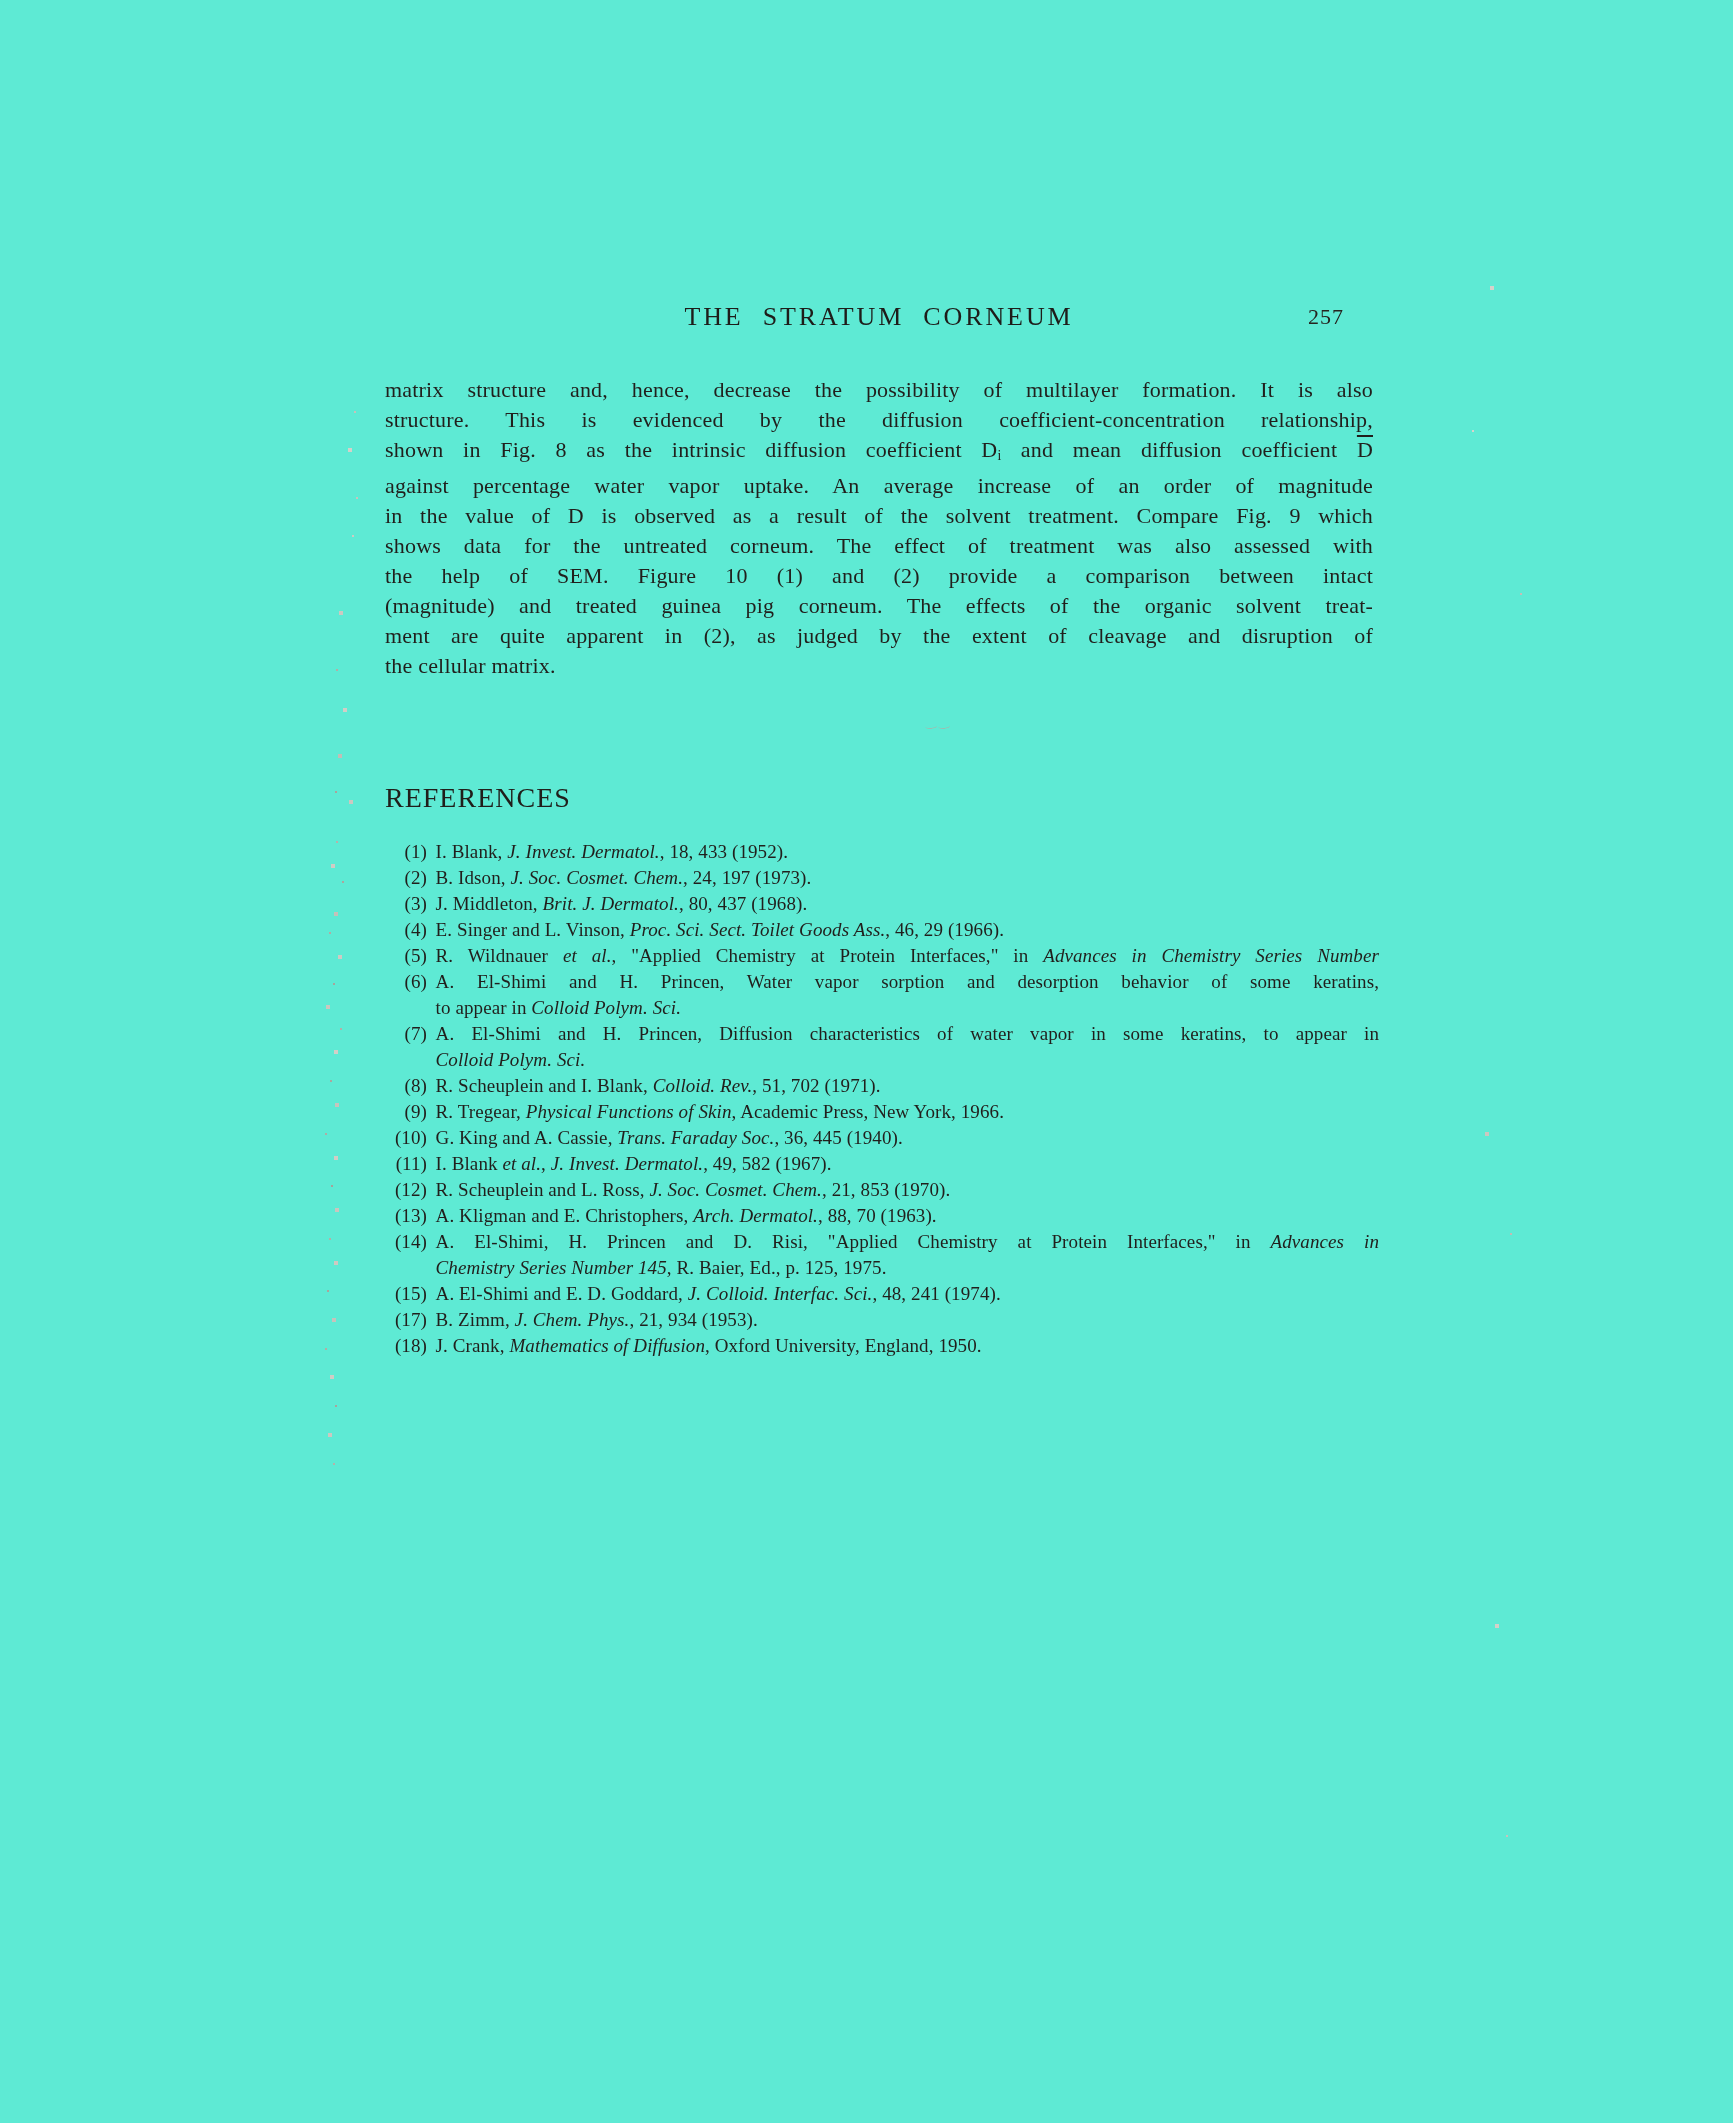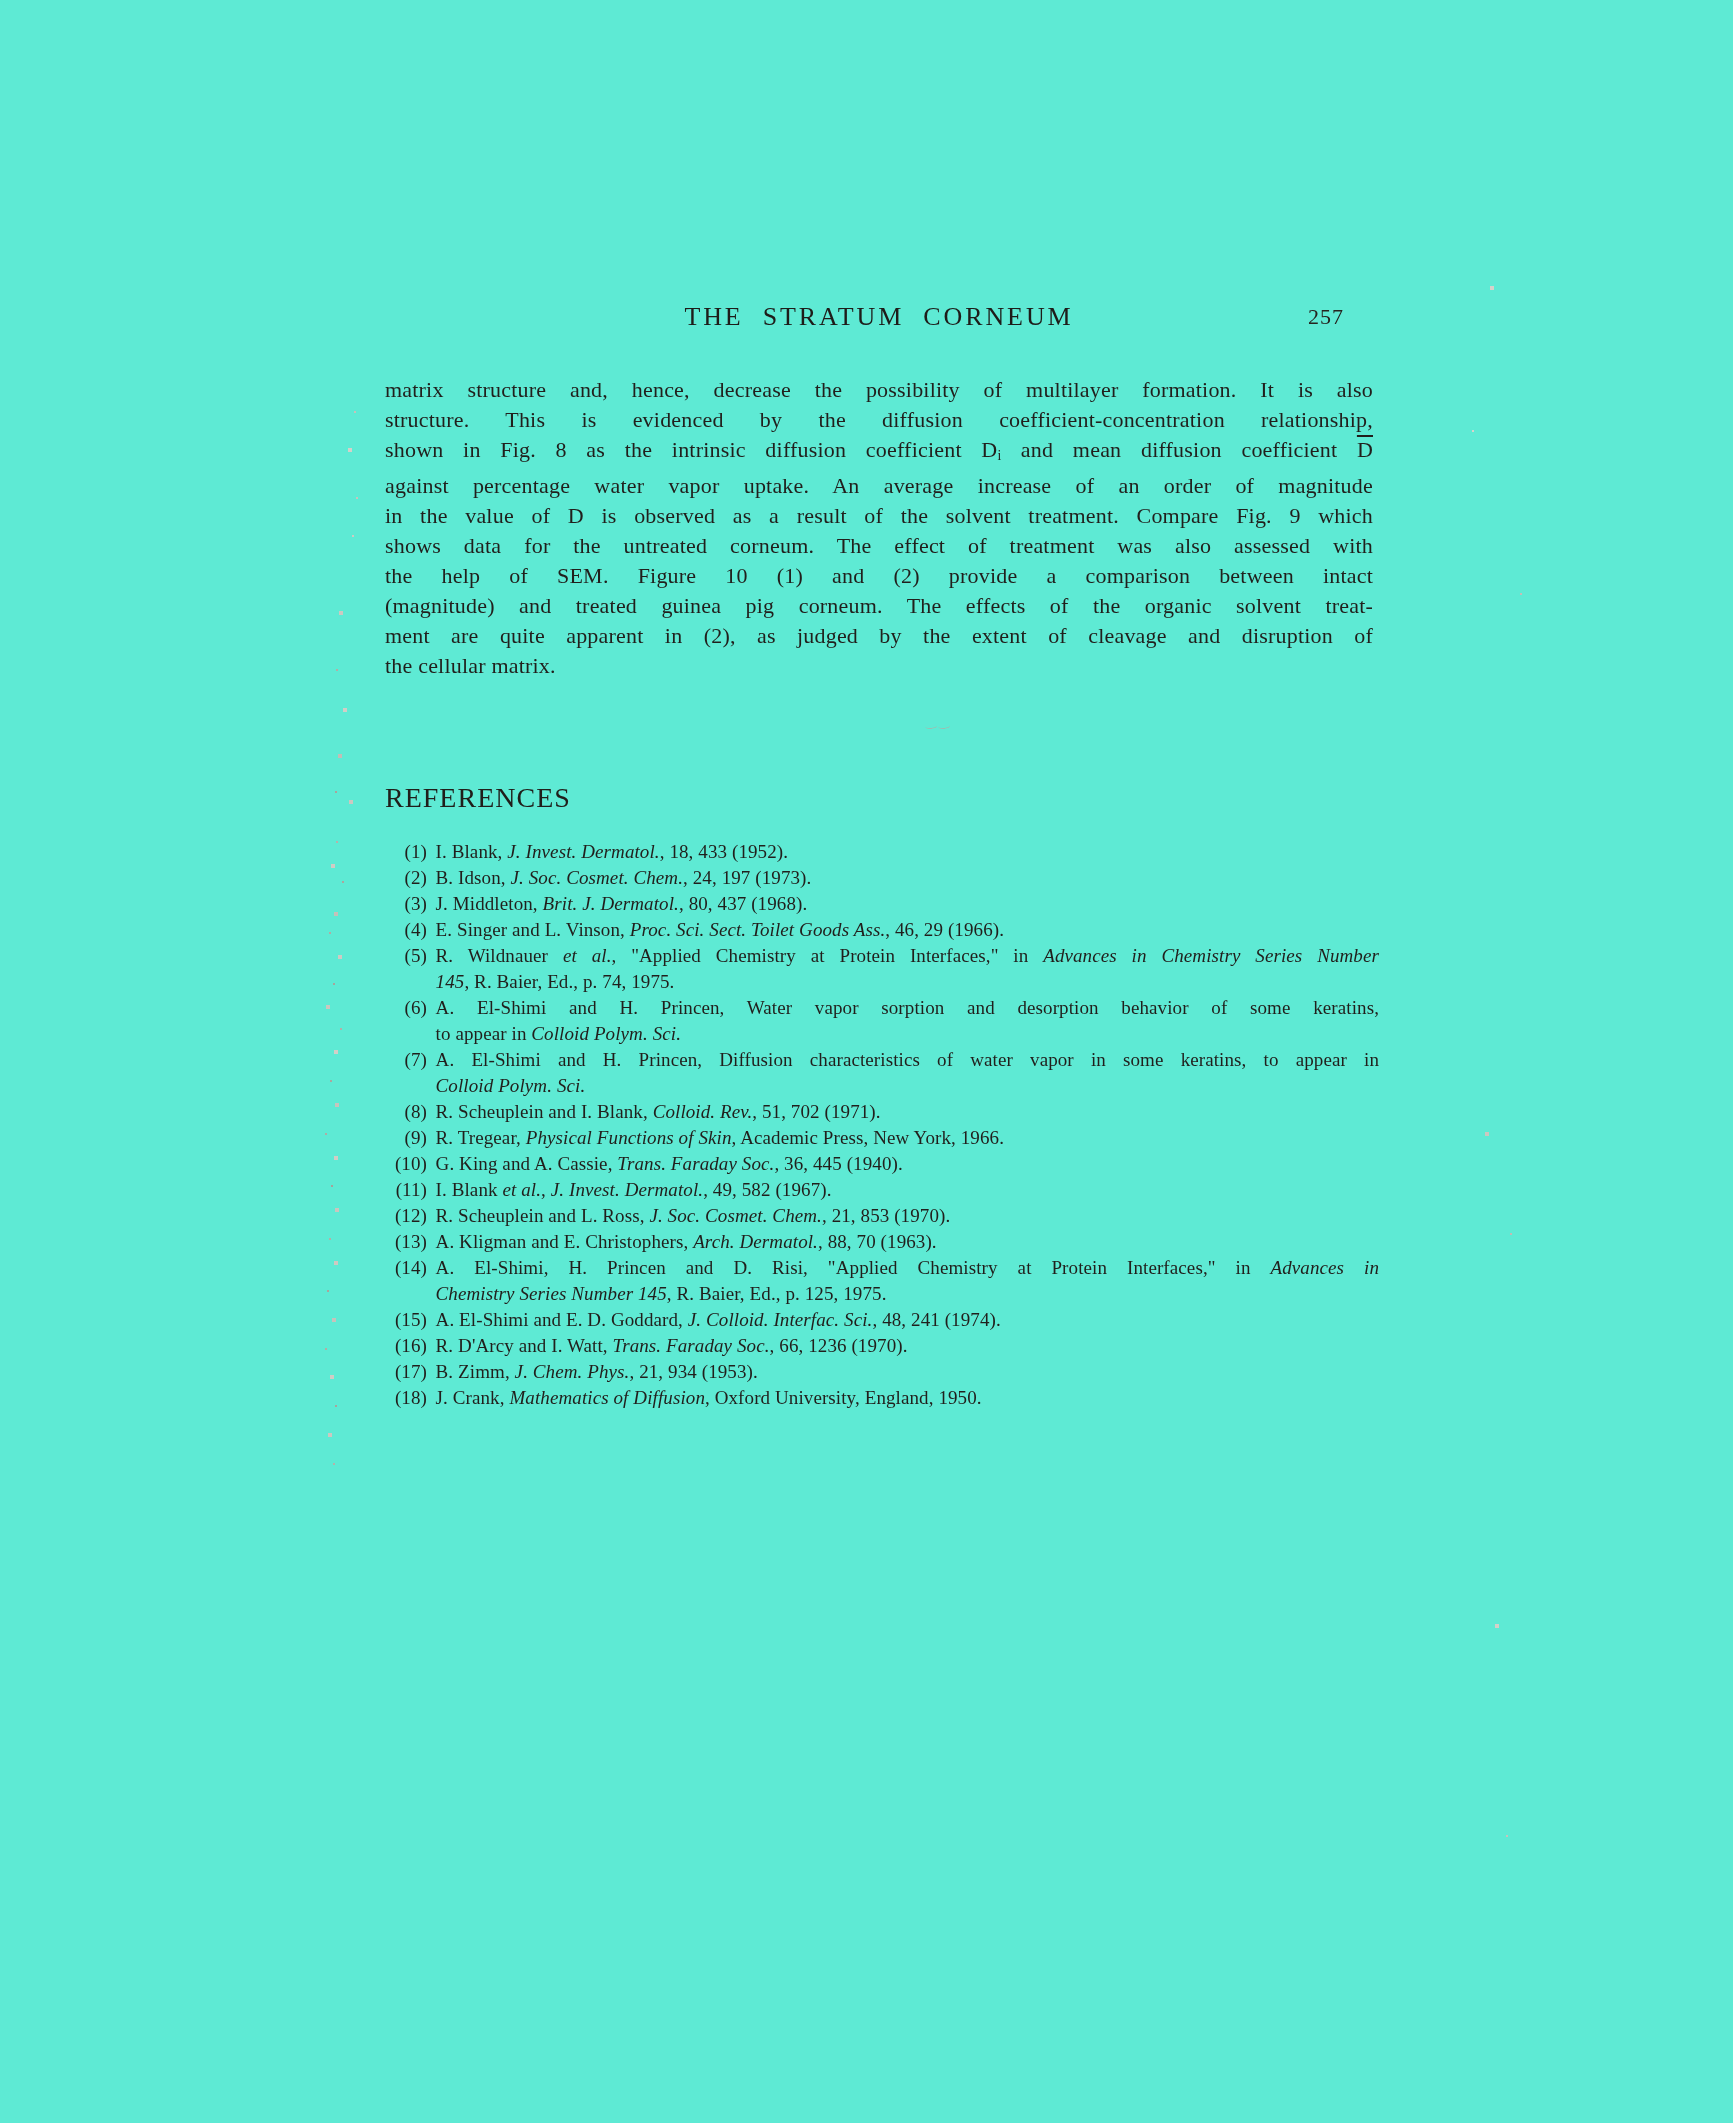--- a/index.html
+++ b/index.html
@@ -129,21 +129,20 @@
         <div class="ref-item">
           <span class="ref-num">(4)</span>
           <div class="ref-body">
             <div class="ref-line">E. Singer and L. Vinson, <i>Proc. Sci. Sect. Toilet Goods Ass.</i>, 46, 29 (1966).</div>
           </div>
         </div>
         <div class="ref-item">
           <span class="ref-num">(5)</span>
           <div class="ref-body">
             <div class="ref-line jl">R. Wildnauer <i>et al.</i>, "Applied Chemistry at Protein Interfaces," in <i>Advances in Chemistry Series Number</i></div>
-            <div class="ref-line"><i>145</i>, R. Baier, Ed., p. 74, 1975.</div>
           </div>
         </div>
         <div class="ref-item">
           <span class="ref-num">(6)</span>
           <div class="ref-body">
             <div class="ref-line jl">A. El-Shimi and H. Princen, Water vapor sorption and desorption behavior of some keratins,</div>
             <div class="ref-line">to appear in <i>Colloid Polym. Sci.</i></div>
           </div>
         </div>
         <div class="ref-item">
@@ -196,26 +195,20 @@
             <div class="ref-line"><i>Chemistry Series Number 145</i>, R. Baier, Ed., p. 125, 1975.</div>
           </div>
         </div>
         <div class="ref-item">
           <span class="ref-num">(15)</span>
           <div class="ref-body">
             <div class="ref-line">A. El-Shimi and E. D. Goddard, <i>J. Colloid. Interfac. Sci.</i>, 48, 241 (1974).</div>
           </div>
         </div>
         <div class="ref-item">
-          <span class="ref-num">(16)</span>
-          <div class="ref-body">
-            <div class="ref-line">R. D'Arcy and I. Watt, <i>Trans. Faraday Soc.</i>, 66, 1236 (1970).</div>
-          </div>
-        </div>
-        <div class="ref-item">
           <span class="ref-num">(17)</span>
           <div class="ref-body">
             <div class="ref-line">B. Zimm, <i>J. Chem. Phys.</i>, 21, 934 (1953).</div>
           </div>
         </div>
         <div class="ref-item">
           <span class="ref-num">(18)</span>
           <div class="ref-body">
             <div class="ref-line">J. Crank, <i>Mathematics of Diffusion</i>, Oxford University, England, 1950.</div>
           </div>

